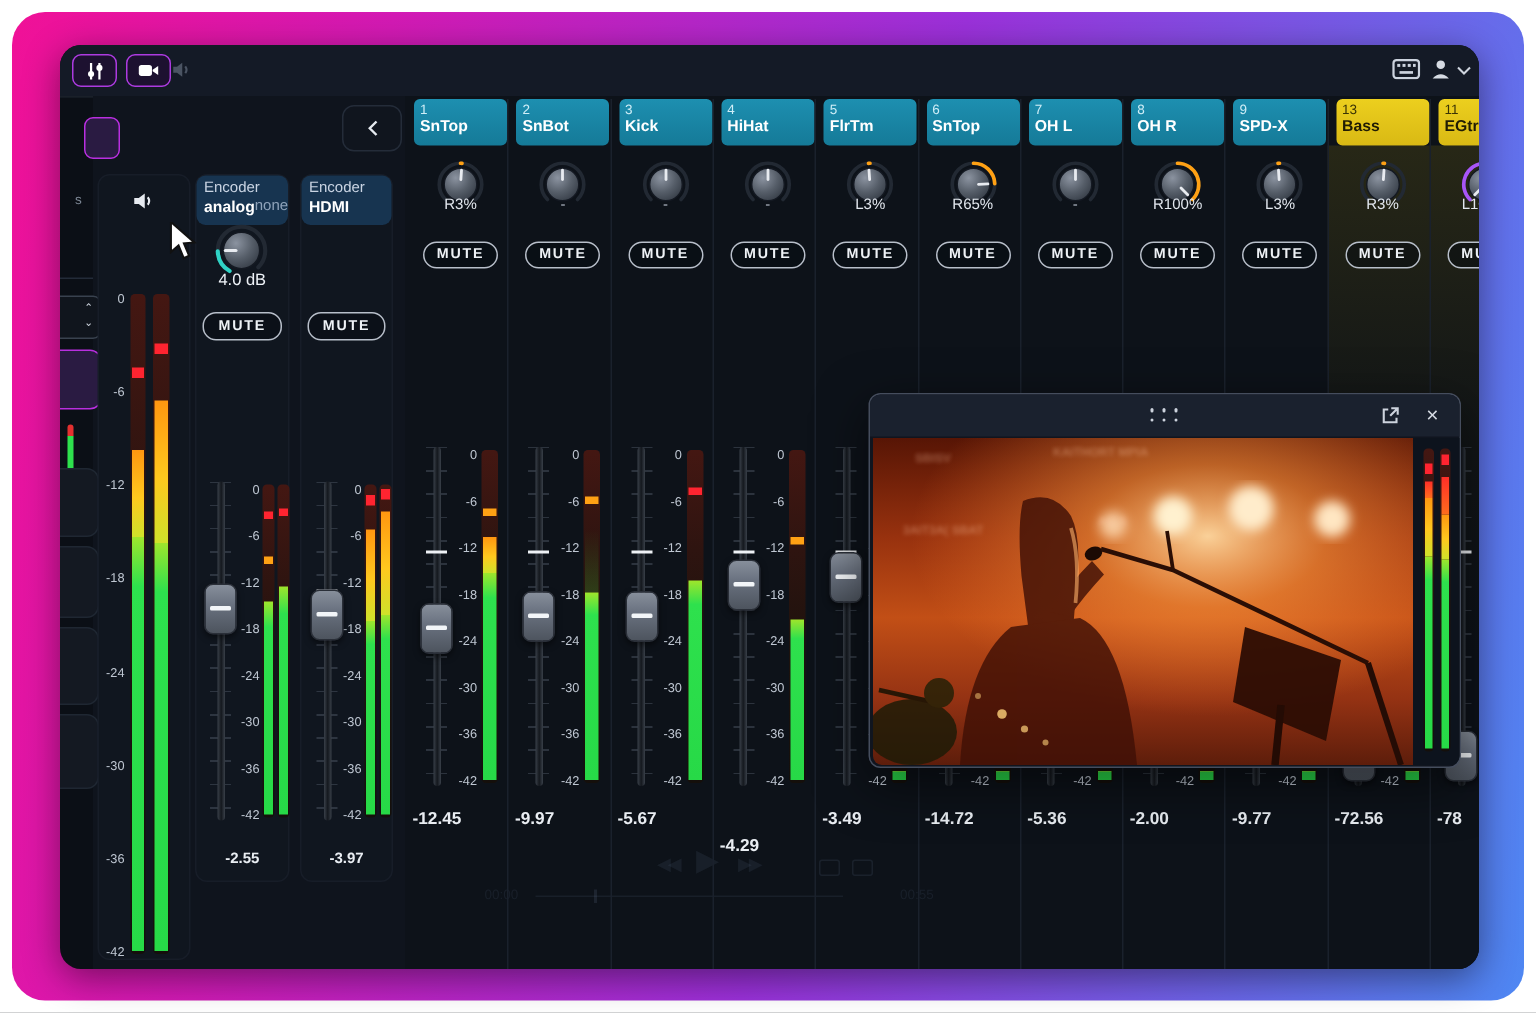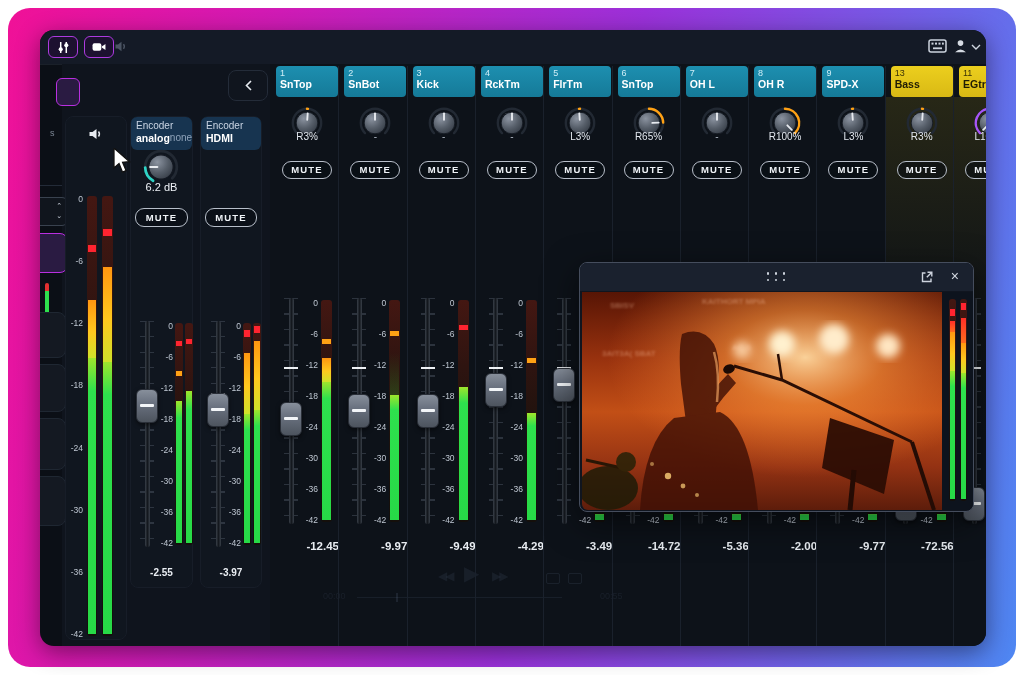--- a/index.html
+++ b/index.html
@@ -35,21 +35,21 @@
   .enc-mute{position:absolute;left:4px;right:4px;top:91px;height:19px;}
   .enc-value{position:absolute;left:0;right:0;top:450px;text-align:center;font-size:10px;font-weight:bold;color:#e9edf2;}
   
   .hdr-teal{background:linear-gradient(180deg,#1d8fb0,#157a98);}
   .hdr-yellow{background:linear-gradient(180deg,#eccf1e,#d9b914);}
   .ch-header{position:absolute;border-radius:4px;padding:2px 4px;box-sizing:border-box;}
   .ch-num{display:block;font-size:9px;line-height:10px;}
   .ch-name{display:block;font-size:10.5px;font-weight:bold;line-height:13px;white-space:nowrap;overflow:hidden;}
   .scale-lbl{position:absolute;font-size:8.5px;color:#bfc7d2;text-align:right;width:30px;}
   .ch-pan{position:absolute;text-align:center;font-size:10px;color:#e2e7ee;}
-  .ch-value{position:absolute;text-align:right;font-size:11.5px;font-weight:bold;color:#e9edf2;white-space:nowrap;}
+  .ch-value{position:absolute;text-align:left;font-size:11.5px;font-weight:bold;color:#e9edf2;white-space:nowrap;}
   .sep{position:absolute;width:1px;background:#1a212c;}
   
   .frag{position:absolute;background:#141922;border:1px solid #1f2732;border-radius:8px;box-sizing:border-box;}
   .frag-purple{background:#2a1b42;border:1.5px solid #b92fe0;}
   
   #overlay{position:absolute;left:539px;top:232px;width:395px;height:250px;border-radius:8px;
     background:#10151f;border:1px solid #454d5d;box-shadow:0 10px 34px rgba(0,0,0,.55);box-sizing:border-box;}
   #ov-head{position:absolute;left:0;top:0;right:0;height:28px;background:#1a212e;border-radius:7px 7px 0 0;}
   #ov-dots{position:absolute;left:50%;top:9px;transform:translateX(-50%);display:grid;
     grid-template-columns:repeat(3,4px);grid-gap:4px;}
@@ -135,21 +135,21 @@
       </svg>
     </div>
     <div class="card" id="enc1" style="left:90px;top:86px;width:63px;height:472px;">
       <div class="enc-head">
         <div class="r1">Encoder</div>
         <div class="r2">
           <span class="tab">analog</span>
           <span class="tab2">none</span>
         </div>
       </div>
-      <div class="enc-gain">6.2 dB</div>
+      <div class="enc-gain">4.0 dB</div>
       <div class="mute-btn enc-mute">MUTE</div>
       <div class="enc-value">-2.55</div>
     </div>
     <div class="card" id="enc2" style="left:160px;top:86px;width:62px;height:472px;">
       <div class="enc-head">
         <div class="r1">Encoder</div>
         <div class="r2">
           <span class="tab">HDMI</span>
         </div>
       </div>
@@ -425,25 +425,25 @@
       <div style="left: 380.6px; top: 268px; width: 14px; height: 226px; background: repeating-linear-gradient(rgba(90, 100, 115, 0.4) 0px, rgba(90, 100, 115, 0.4) 1px, transparent 1px, transparent 15.5px); position: absolute;"></div>
       <div style="left: 385.1px; top: 268px; width: 5px; height: 226px; border-radius: 3px; background: linear-gradient(90deg, rgb(57, 64, 73), rgb(20, 24, 30) 50%, rgb(57, 64, 73)); position: absolute;"></div>
       <div style="left: 380.6px; top: 336.913px; width: 14px; height: 2px; background: rgb(238, 241, 245); position: absolute;"></div>
       <div style="left: 376.6px; top: 363.99px; width: 22px; height: 34px; border-radius: 6px; background: linear-gradient(rgb(135, 143, 155), rgb(106, 114, 128) 40%, rgb(77, 84, 94)); border: 1px solid rgb(42, 47, 56); box-sizing: border-box; box-shadow: rgba(0, 0, 0, 0.5) 0px 2px 4px; position: absolute;">
         <div style="left: 3px; right: 3px; top: 14px; height: 3px; background: rgb(242, 245, 248); border-radius: 1px; position: absolute;"></div>
       </div>
       <div style="left: 417.6px; top: 270px; width: 11px; height: 222px; border-radius: 3px; overflow: hidden; background: linear-gradient(rgb(68, 23, 18), rgb(46, 20, 16) 30%, rgb(29, 18, 13) 60%, rgb(20, 15, 11)); position: absolute;">
         <div style="left: 1px; right: 1px; top: 86.597px; height: 133.403px; background: linear-gradient(rgb(159, 229, 44), rgb(46, 225, 77) 12%, rgb(39, 217, 71)); position: absolute;"></div>
         <div style="left: 1px; right: 1px; top: 24.931px; height: 5px; background: rgb(255, 36, 48); position: absolute;"></div>
       </div>
-      <div class="ch-value" style="left: 371.6px; top: 510px; width: 64px; position: absolute;">-9.49</div>
+      <div class="ch-value" style="left: 371.6px; top: 510px; width: 64px; position: absolute;">-5.67</div>
       <div class="sep" style="left: 434.9px; top: 36px; height: 580px; position: absolute;"></div>
       <div class="ch-header hdr-teal" style="left: 440.9px; top: 36px; width: 62px; height: 31px; position: absolute;">
         <span class="ch-num" style="color: rgb(207, 238, 247);">4</span>
-        <span class="ch-name" style="color: rgb(255, 255, 255);">RckTm</span>
+        <span class="ch-name" style="color: rgb(255, 255, 255);">HiHat</span>
       </div>
       <div style="left: 454.9px; top: 76px; width: 34px; height: 34px; position: absolute;"><svg width="34" height="34" viewBox="0 0 36 36">
           <path d="M 7.39 28.61 A 15 15 0 1 1 28.61 28.61" stroke="#222933" stroke-width="2.6" fill="none" stroke-linecap="round"></path>
           <circle cx="18" cy="18" r="11.5" fill="url(#knobG)" stroke="#141922" stroke-width="1"></circle>
       <line x1="18" y1="7.8" x2="18" y2="14.5" stroke="#e8ebf0" stroke-width="2" stroke-linecap="round" transform="rotate(0 18 18)"></line>
         </svg></div>
       <div class="ch-pan" style="left: 441.9px; top: 101px; width: 60px; position: absolute; color: rgb(174, 182, 194);">-</div>
       <div class="mute-btn" style="left: 446.9px; top: 131px; width: 50px; height: 17.5px; position: absolute;">MUTE</div>
       <div class="scale-lbl" style="left: 452.9px; top: 267.5px; position: absolute;">0</div>
       <div class="scale-lbl" style="left: 452.9px; top: 298.64px; position: absolute;">-6</div>
@@ -456,21 +456,21 @@
       <div style="left: 448.9px; top: 268px; width: 14px; height: 226px; background: repeating-linear-gradient(rgba(90, 100, 115, 0.4) 0px, rgba(90, 100, 115, 0.4) 1px, transparent 1px, transparent 15.5px); position: absolute;"></div>
       <div style="left: 453.4px; top: 268px; width: 5px; height: 226px; border-radius: 3px; background: linear-gradient(90deg, rgb(57, 64, 73), rgb(20, 24, 30) 50%, rgb(57, 64, 73)); position: absolute;"></div>
       <div style="left: 448.9px; top: 336.913px; width: 14px; height: 2px; background: rgb(238, 241, 245); position: absolute;"></div>
       <div style="left: 444.9px; top: 343.23px; width: 22px; height: 34px; border-radius: 6px; background: linear-gradient(rgb(135, 143, 155), rgb(106, 114, 128) 40%, rgb(77, 84, 94)); border: 1px solid rgb(42, 47, 56); box-sizing: border-box; box-shadow: rgba(0, 0, 0, 0.5) 0px 2px 4px; position: absolute;">
         <div style="left: 3px; right: 3px; top: 14px; height: 3px; background: rgb(242, 245, 248); border-radius: 1px; position: absolute;"></div>
       </div>
       <div style="left: 485.9px; top: 270px; width: 11px; height: 222px; border-radius: 3px; overflow: hidden; background: linear-gradient(rgb(68, 23, 18), rgb(46, 20, 16) 30%, rgb(29, 18, 13) 60%, rgb(20, 15, 11)); position: absolute;">
         <div style="left: 1px; right: 1px; top: 112.547px; height: 107.453px; background: linear-gradient(rgb(159, 229, 44), rgb(46, 225, 77) 12%, rgb(39, 217, 71)); position: absolute;"></div>
         <div style="left: 1px; right: 1px; top: 58.147px; height: 5px; background: rgb(255, 161, 20); position: absolute;"></div>
       </div>
-      <div class="ch-value" style="left: 439.9px; top: 510px; width: 64px; position: absolute;">-4.29</div>
+      <div class="ch-value" style="left: 439.9px; top: 528px; width: 64px; position: absolute;">-4.29</div>
       <div class="sep" style="left: 503.2px; top: 36px; height: 580px; position: absolute;"></div>
       <div class="ch-header hdr-teal" style="left: 509.2px; top: 36px; width: 62px; height: 31px; position: absolute;">
         <span class="ch-num" style="color: rgb(207, 238, 247);">5</span>
         <span class="ch-name" style="color: rgb(255, 255, 255);">FlrTm</span>
       </div>
       <div style="left: 523.2px; top: 76px; width: 34px; height: 34px; position: absolute;"><svg width="34" height="34" viewBox="0 0 36 36">
           <path d="M 7.39 28.61 A 15 15 0 1 1 28.61 28.61" stroke="#222933" stroke-width="2.6" fill="none" stroke-linecap="round"></path>
           <path d="M 18.00 3.00 A 15 15 0 0 0 16.94 3.04" stroke="#ffa114" stroke-width="2.6" fill="none" stroke-linecap="round"></path>
           <circle cx="18" cy="18" r="11.5" fill="url(#knobG)" stroke="#141922" stroke-width="1"></circle>
       <line x1="18" y1="7.8" x2="18" y2="14.5" stroke="#e8ebf0" stroke-width="2" stroke-linecap="round" transform="rotate(-4.050000000000001 18 18)"></line>

